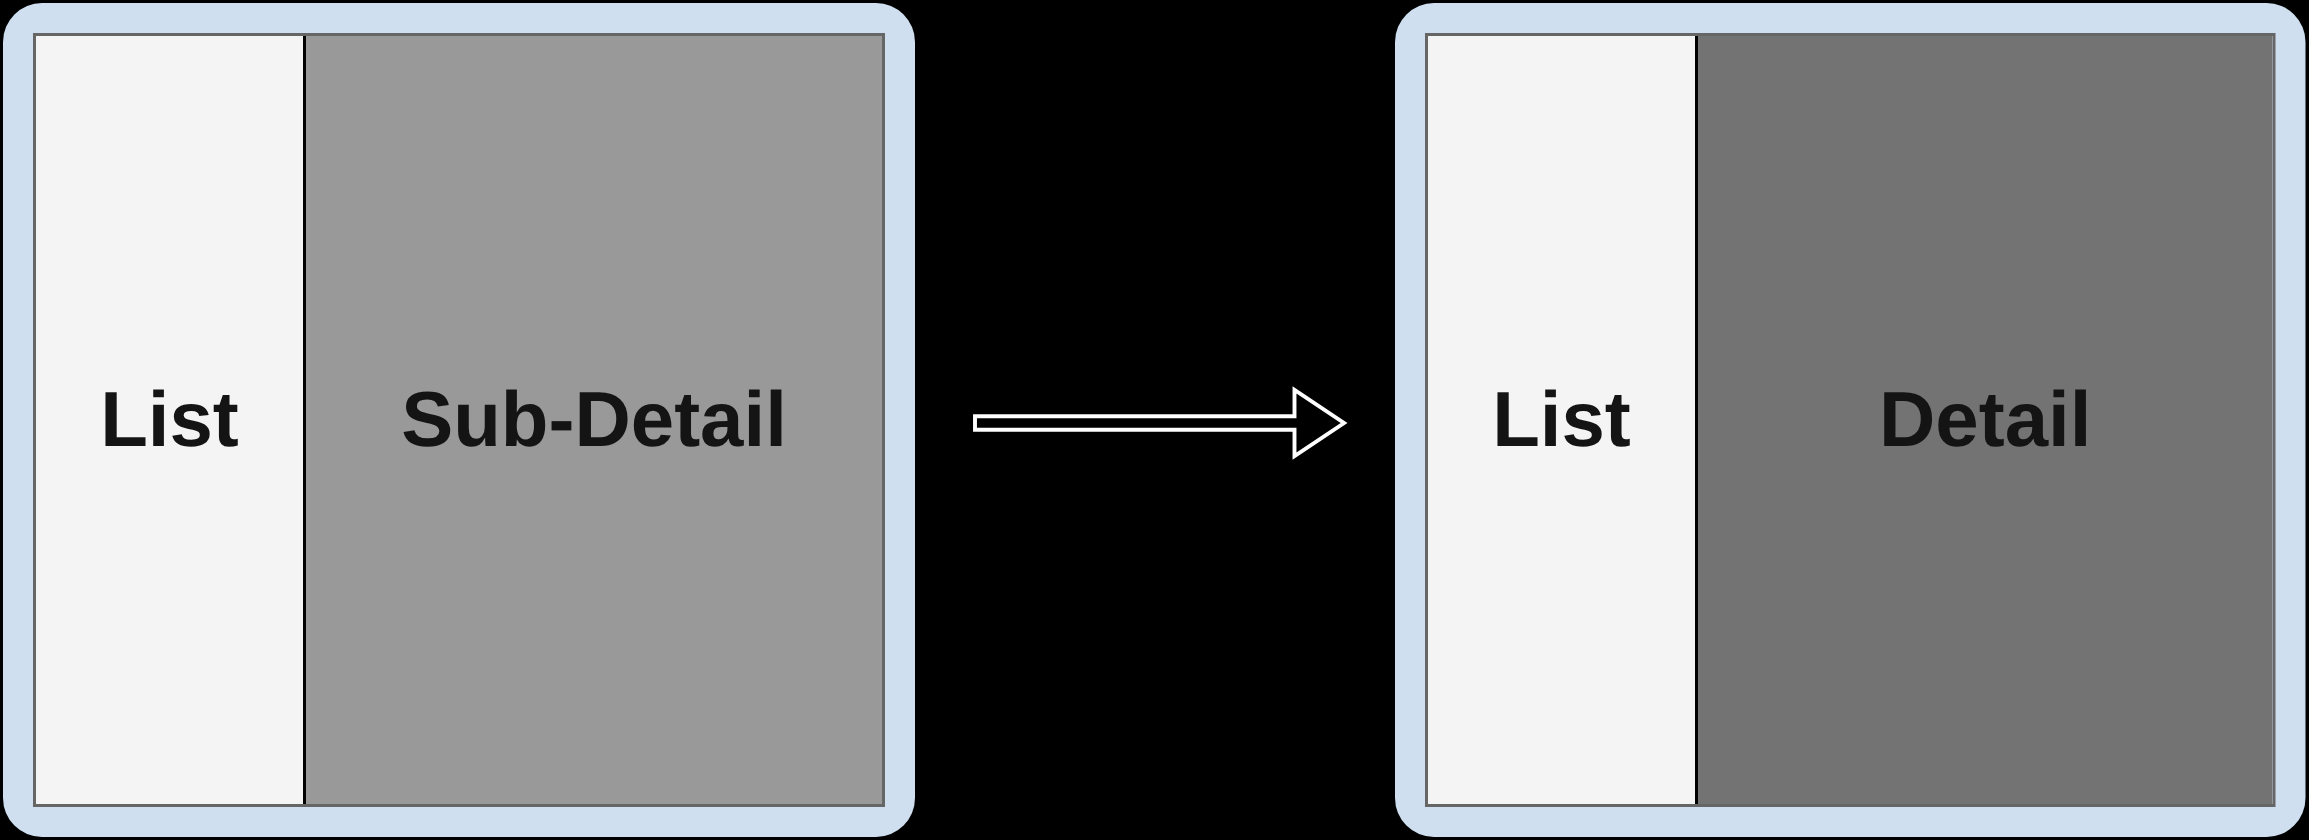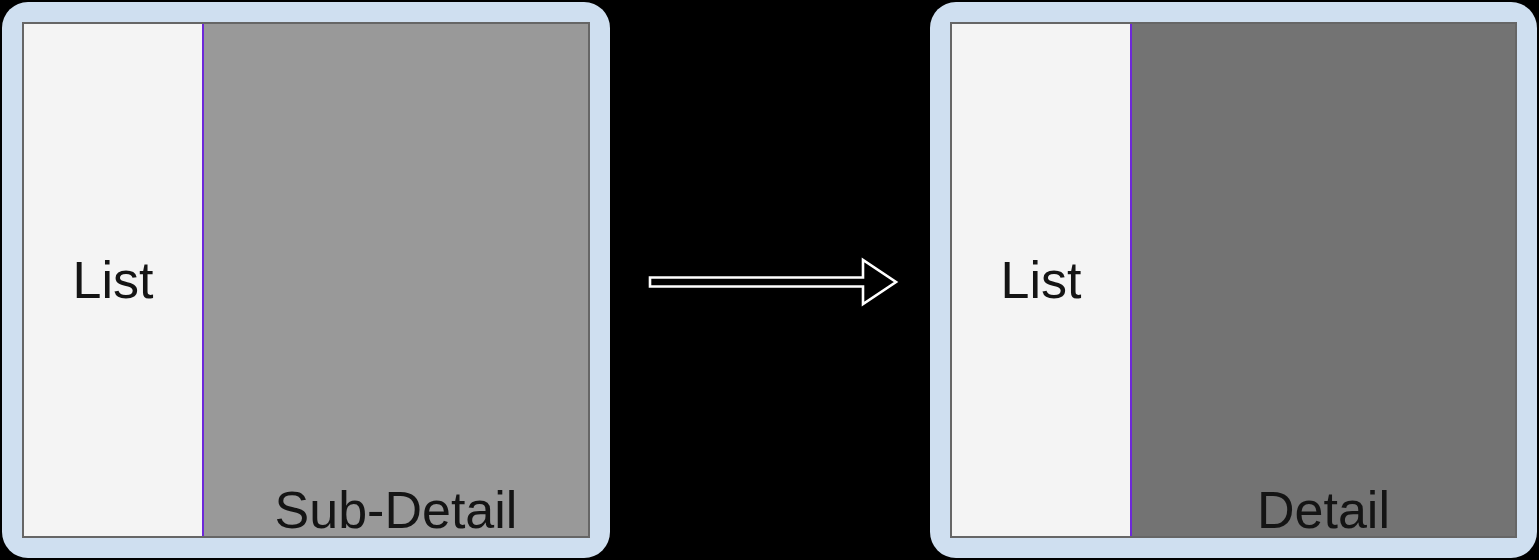--- a/index.html
+++ b/index.html
@@ -40,31 +40,30 @@
     align-items: center;
     justify-content: center;
     box-sizing: border-box;
     overflow: hidden;
   }
   .pane-label {
     font-size: 52px;
     line-height: 1;
     color: #141414;
     white-space: nowrap;
-    font-weight: 400;
+    font-weight: 700;
   }
 
   .pane-list {
     background: #f4f4f4;
     flex: 0 0 178px;
   }
   .pane-detail {
     flex: 1 1 auto;
-    border-left: 2px solid #6d28d9;
-    align-items: flex-end;
+    border-left: 2px solid #000000;
   }
   .pane-detail.shade-dark  { background: #999999; }
   .pane-detail.shade-light { background: #737373; }
 
   
   #card-before {
     left: 2px;
     top: 2px;
     width: 608px;
     height: 556px;

